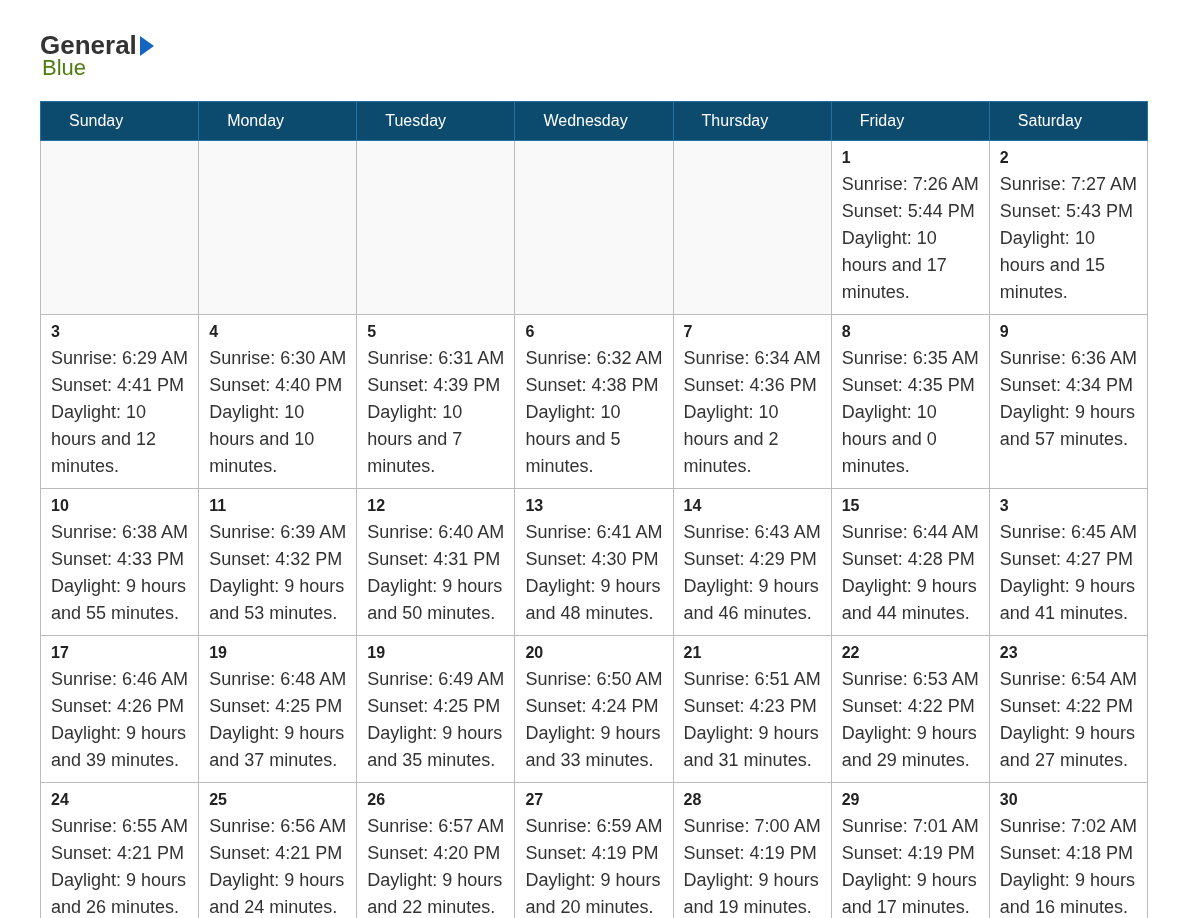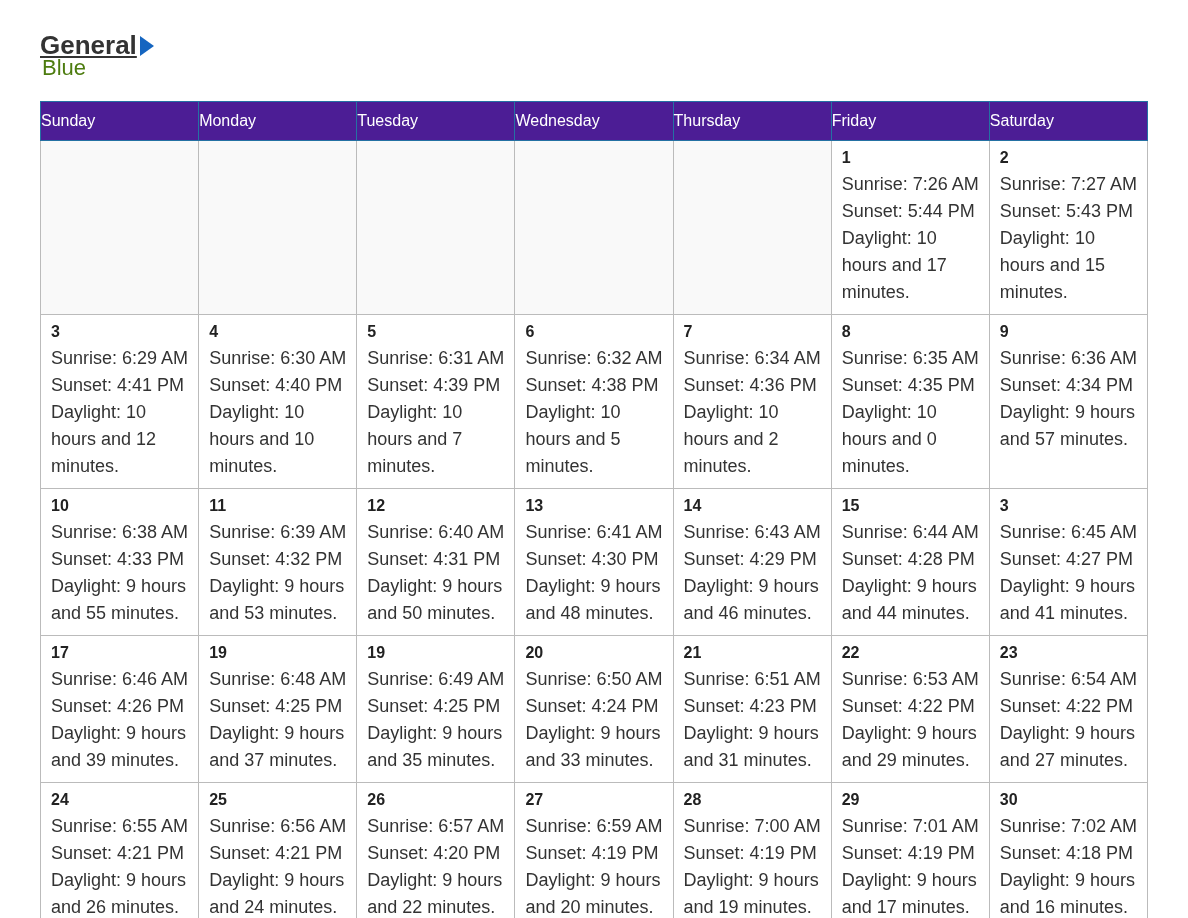--- a/index.html
+++ b/index.html
@@ -21,21 +21,20 @@
       display: flex;
       flex-direction: column;
       align-items: flex-start;
     }
     .logo-text {
       display: flex;
       align-items: center;
       font-size: 26px;
       font-weight: bold;
       color: #333;
-      text-decoration: underline;
     }
     .logo-arrow {
       width: 0;
       height: 0;
       border-left: 14px solid #1565c0;
       border-top: 10px solid transparent;
       border-bottom: 10px solid transparent;
       margin-left: 3px;
       margin-right: 2px;
     }
@@ -59,23 +58,23 @@
       font-size: 20px;
       color: #444;
       margin-top: 6px;
     }
     .calendar-table {
       width: 100%;
       border-collapse: collapse;
       border: 1px solid #999;
     }
     .calendar-table th {
-      background: #4c1d95;
+      background: #0c4a6e;
       color: #fff;
-      padding: 10px 0;
+      padding: 10px 28px;
       text-align: left;
       font-size: 16px;
       font-weight: normal;
       border: 1px solid #2471a3;
     }
     .calendar-table td {
       vertical-align: top;
       padding: 8px 10px;
       border: 1px solid #bbb;
       width: 14.28%;

